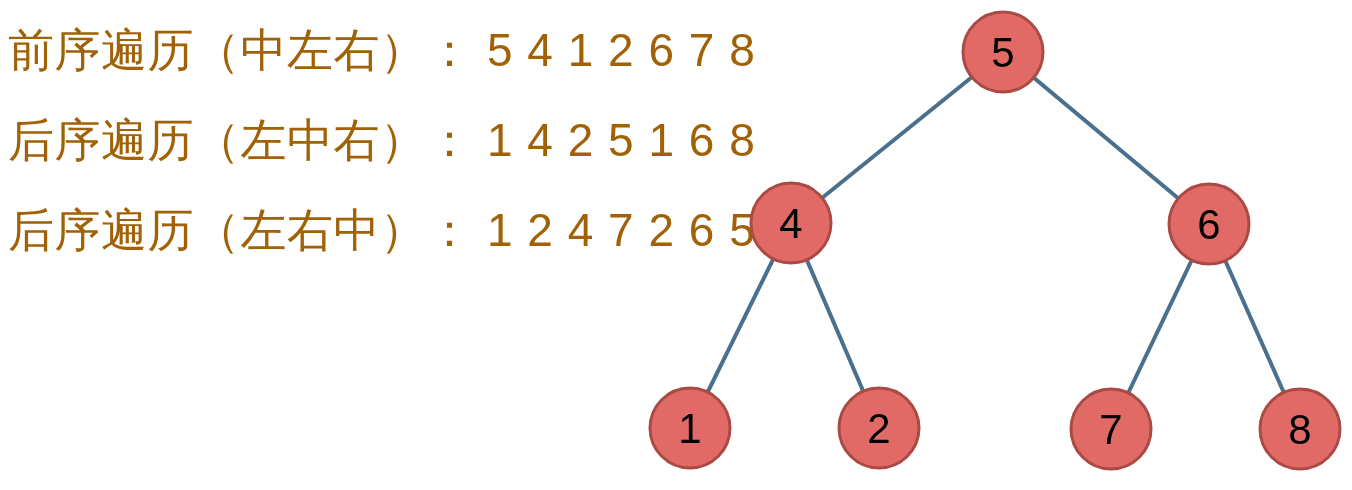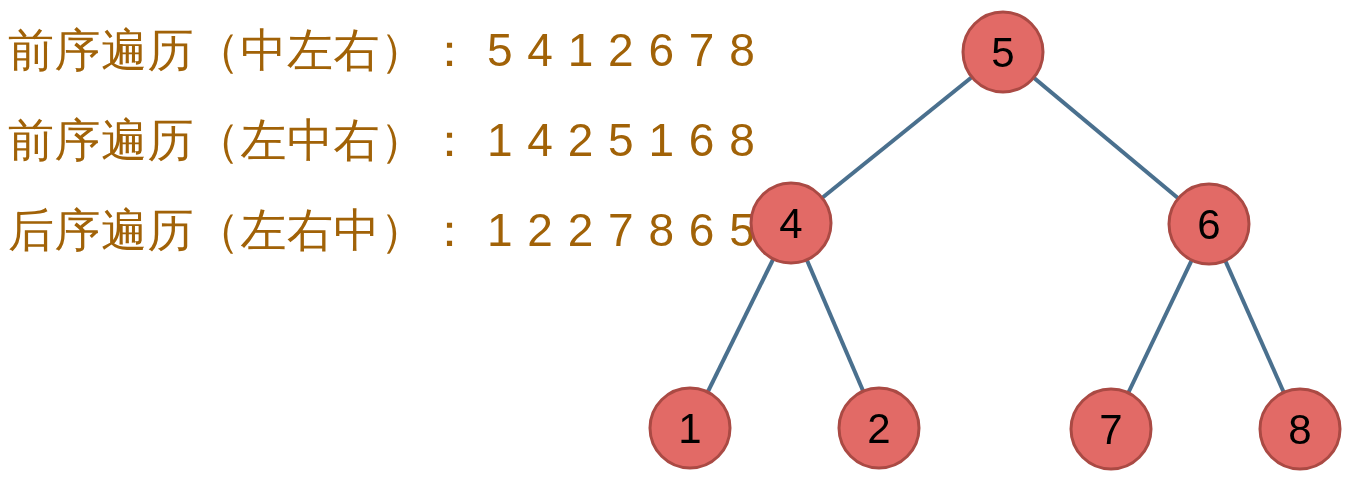--- a/index.html
+++ b/index.html
@@ -43,24 +43,24 @@
 </head>
 <body>
 
 <div class="canvas">
 
   <div>
     <div class="traversal-line" id="line-preorder">
       <span>前序遍历（中左右）：</span><span class="seq">5 4 1 2 6 7 8</span>
     </div>
     <div class="traversal-line" id="line-inorder">
-      <span>前序遍历（左中右）：</span><span class="seq">1 4 2 5 1 6 8</span>
+      <span>后序遍历（左中右）：</span><span class="seq">1 4 2 5 1 6 8</span>
     </div>
     <div class="traversal-line" id="line-postorder">
-      <span>后序遍历（左右中）：</span><span class="seq">1 2 2 7 8 6 5</span>
+      <span>后序遍历（左右中）：</span><span class="seq">1 2 4 7 2 6 5</span>
     </div>
   </div>
 
   <svg id="tree-svg" width="1352" height="490" viewBox="0 0 1352 490">
       <line x1="1003" y1="52" x2="791" y2="223" stroke="#4a708e" stroke-width="4"></line>
       <line x1="1003" y1="52" x2="1209" y2="224" stroke="#4a708e" stroke-width="4"></line>
       <line x1="791" y1="223" x2="690" y2="428" stroke="#4a708e" stroke-width="4"></line>
       <line x1="791" y1="223" x2="879" y2="428" stroke="#4a708e" stroke-width="4"></line>
       <line x1="1209" y1="224" x2="1111" y2="429" stroke="#4a708e" stroke-width="4"></line>
       <line x1="1209" y1="224" x2="1300" y2="429" stroke="#4a708e" stroke-width="4"></line>

